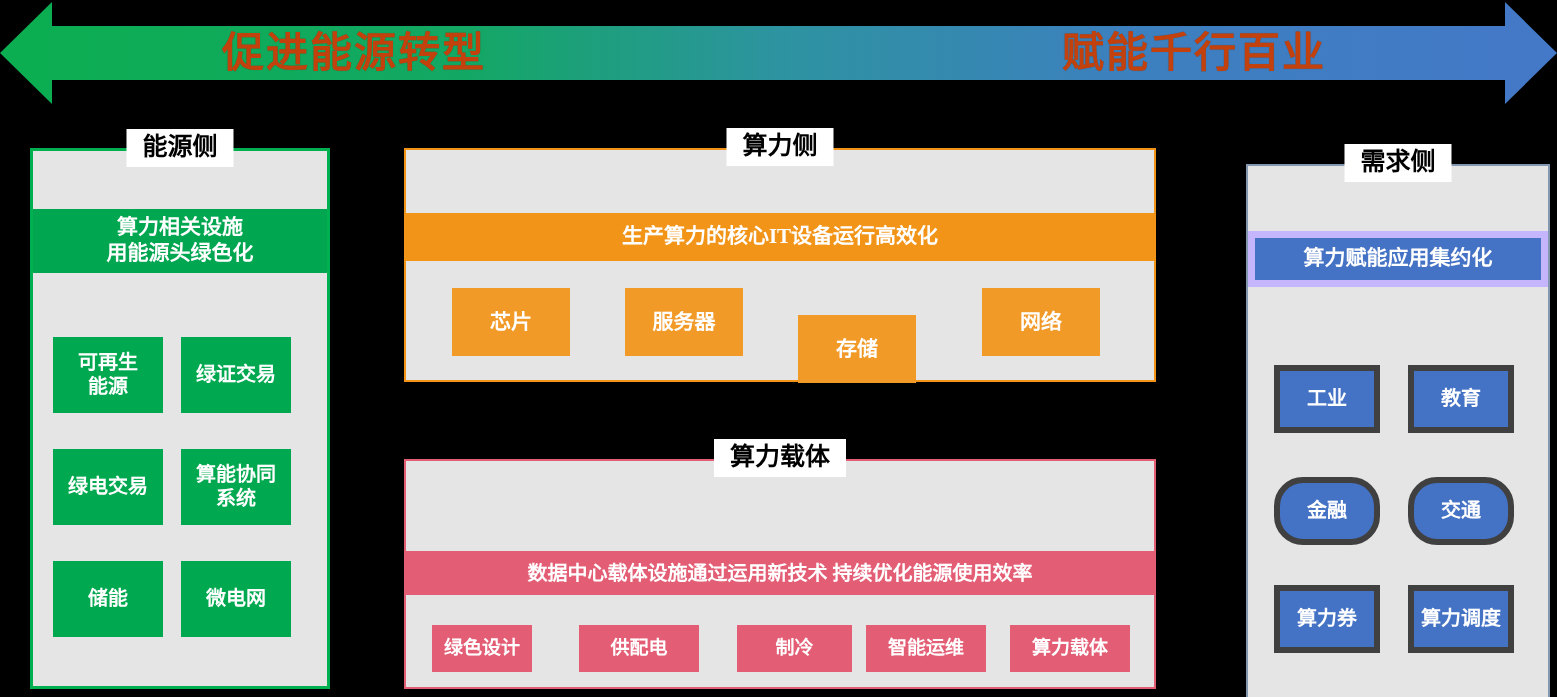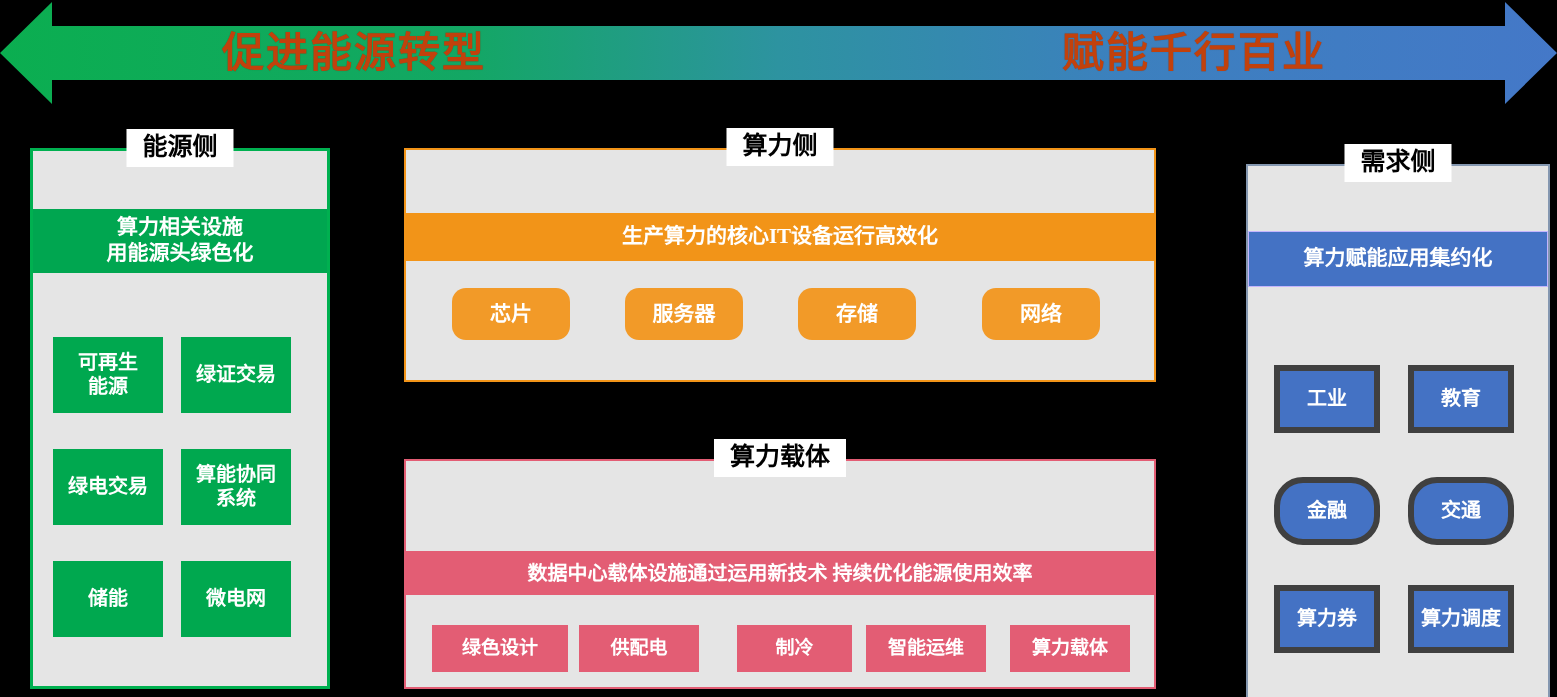--- a/index.html
+++ b/index.html
@@ -126,63 +126,62 @@
     border: 2px solid #F29418;
   }
   #banner-compute {
     top: 63px; height: 48px;
     background: #F29418;
     font-size: 21px;
   }
   #panel-compute .chip {
     background: #F29A28;
     top: 138px;
-    width: 118px; height: 52px;
-    font-size: 21px;
-    border-radius: 14px;
+    width: 118px; height: 68px;
+    font-size: 21px;
   }
   #panel-compute .chip.c1 { left: 46px; }
   #panel-compute .chip.c2 { left: 219px; }
-  #panel-compute .chip.c3 { left: 392px; }
+  #panel-compute .chip.c3 { left: 392px; margin-top: 27px; }
   #panel-compute .chip.c4 { left: 576px; }
 
   
   #panel-carrier {
     left: 404px; top: 459px;
     width: 752px; height: 230px;
     border: 2px solid #E35D74;
   }
   #banner-carrier {
     top: 90px; height: 44px;
     background: #E35D74;
     font-size: 20px;
   }
   #panel-carrier .chip {
     background: #E35D74;
     top: 164px;
     height: 47px;
     font-size: 19px;
   }
-  #panel-carrier .chip.k1 { left: 26px;  width: 136px; }
+  #panel-carrier .chip.k1 { left: 26px;  width: 100px; }
   #panel-carrier .chip.k2 { left: 173px; width: 120px; }
   #panel-carrier .chip.k3 { left: 320px; width: 115px; margin-left: 11px; }
   #panel-carrier .chip.k4 { left: 460px; width: 120px; }
   #panel-carrier .chip.k5 { left: 604px; width: 120px; }
 
   
   #panel-demand {
     left: 1218px; top: 164px;
     width: 304px; height: 541px;
     border: 2px solid #8497B0;
     margin-left: 28px;
   }
   #banner-demand {
     top: 65px; height: 56px;
     background: #4472C4;
-    border: 1px solid #c4b5fd;
+    border: 7px solid #c4b5fd;
     font-size: 21px;
   }
   #panel-demand .chip {
     background: #4472C4;
     border: 6px solid #404040;
     width: 106px; height: 68px;
     font-size: 20px;
   }
   #panel-demand .chip.col-a { left: 26px; }
   #panel-demand .chip.col-b { left: 160px; }

